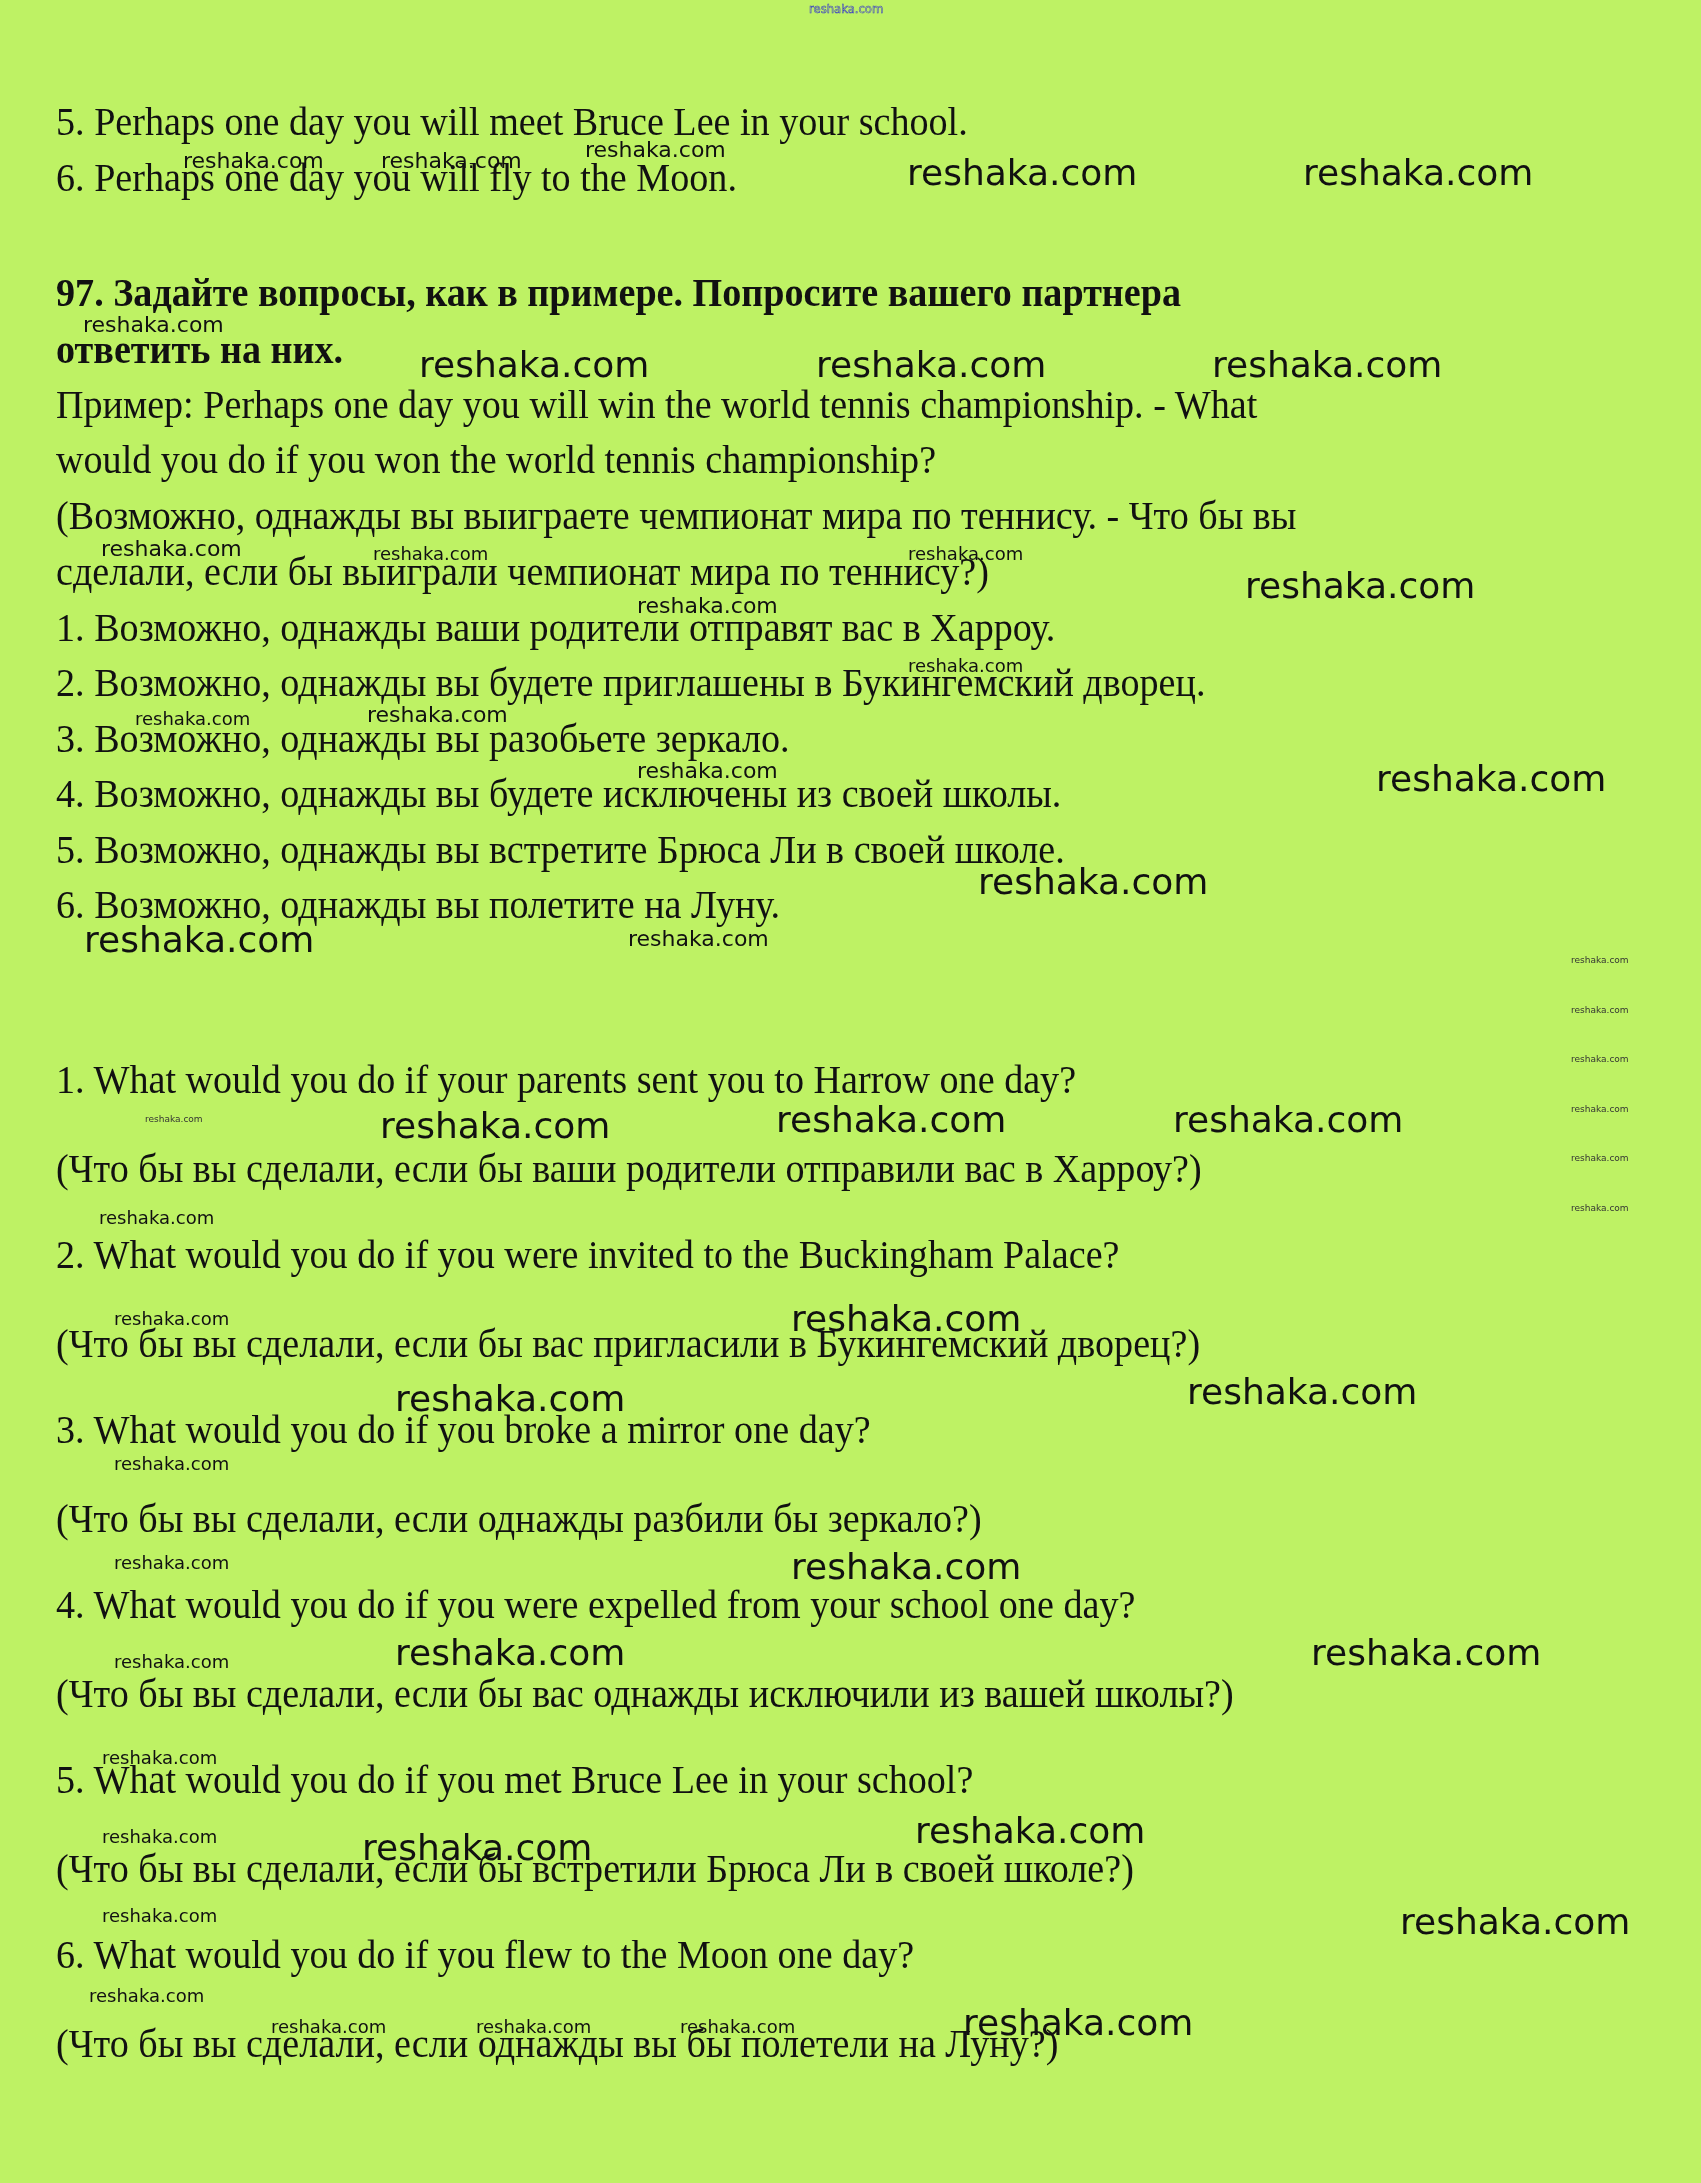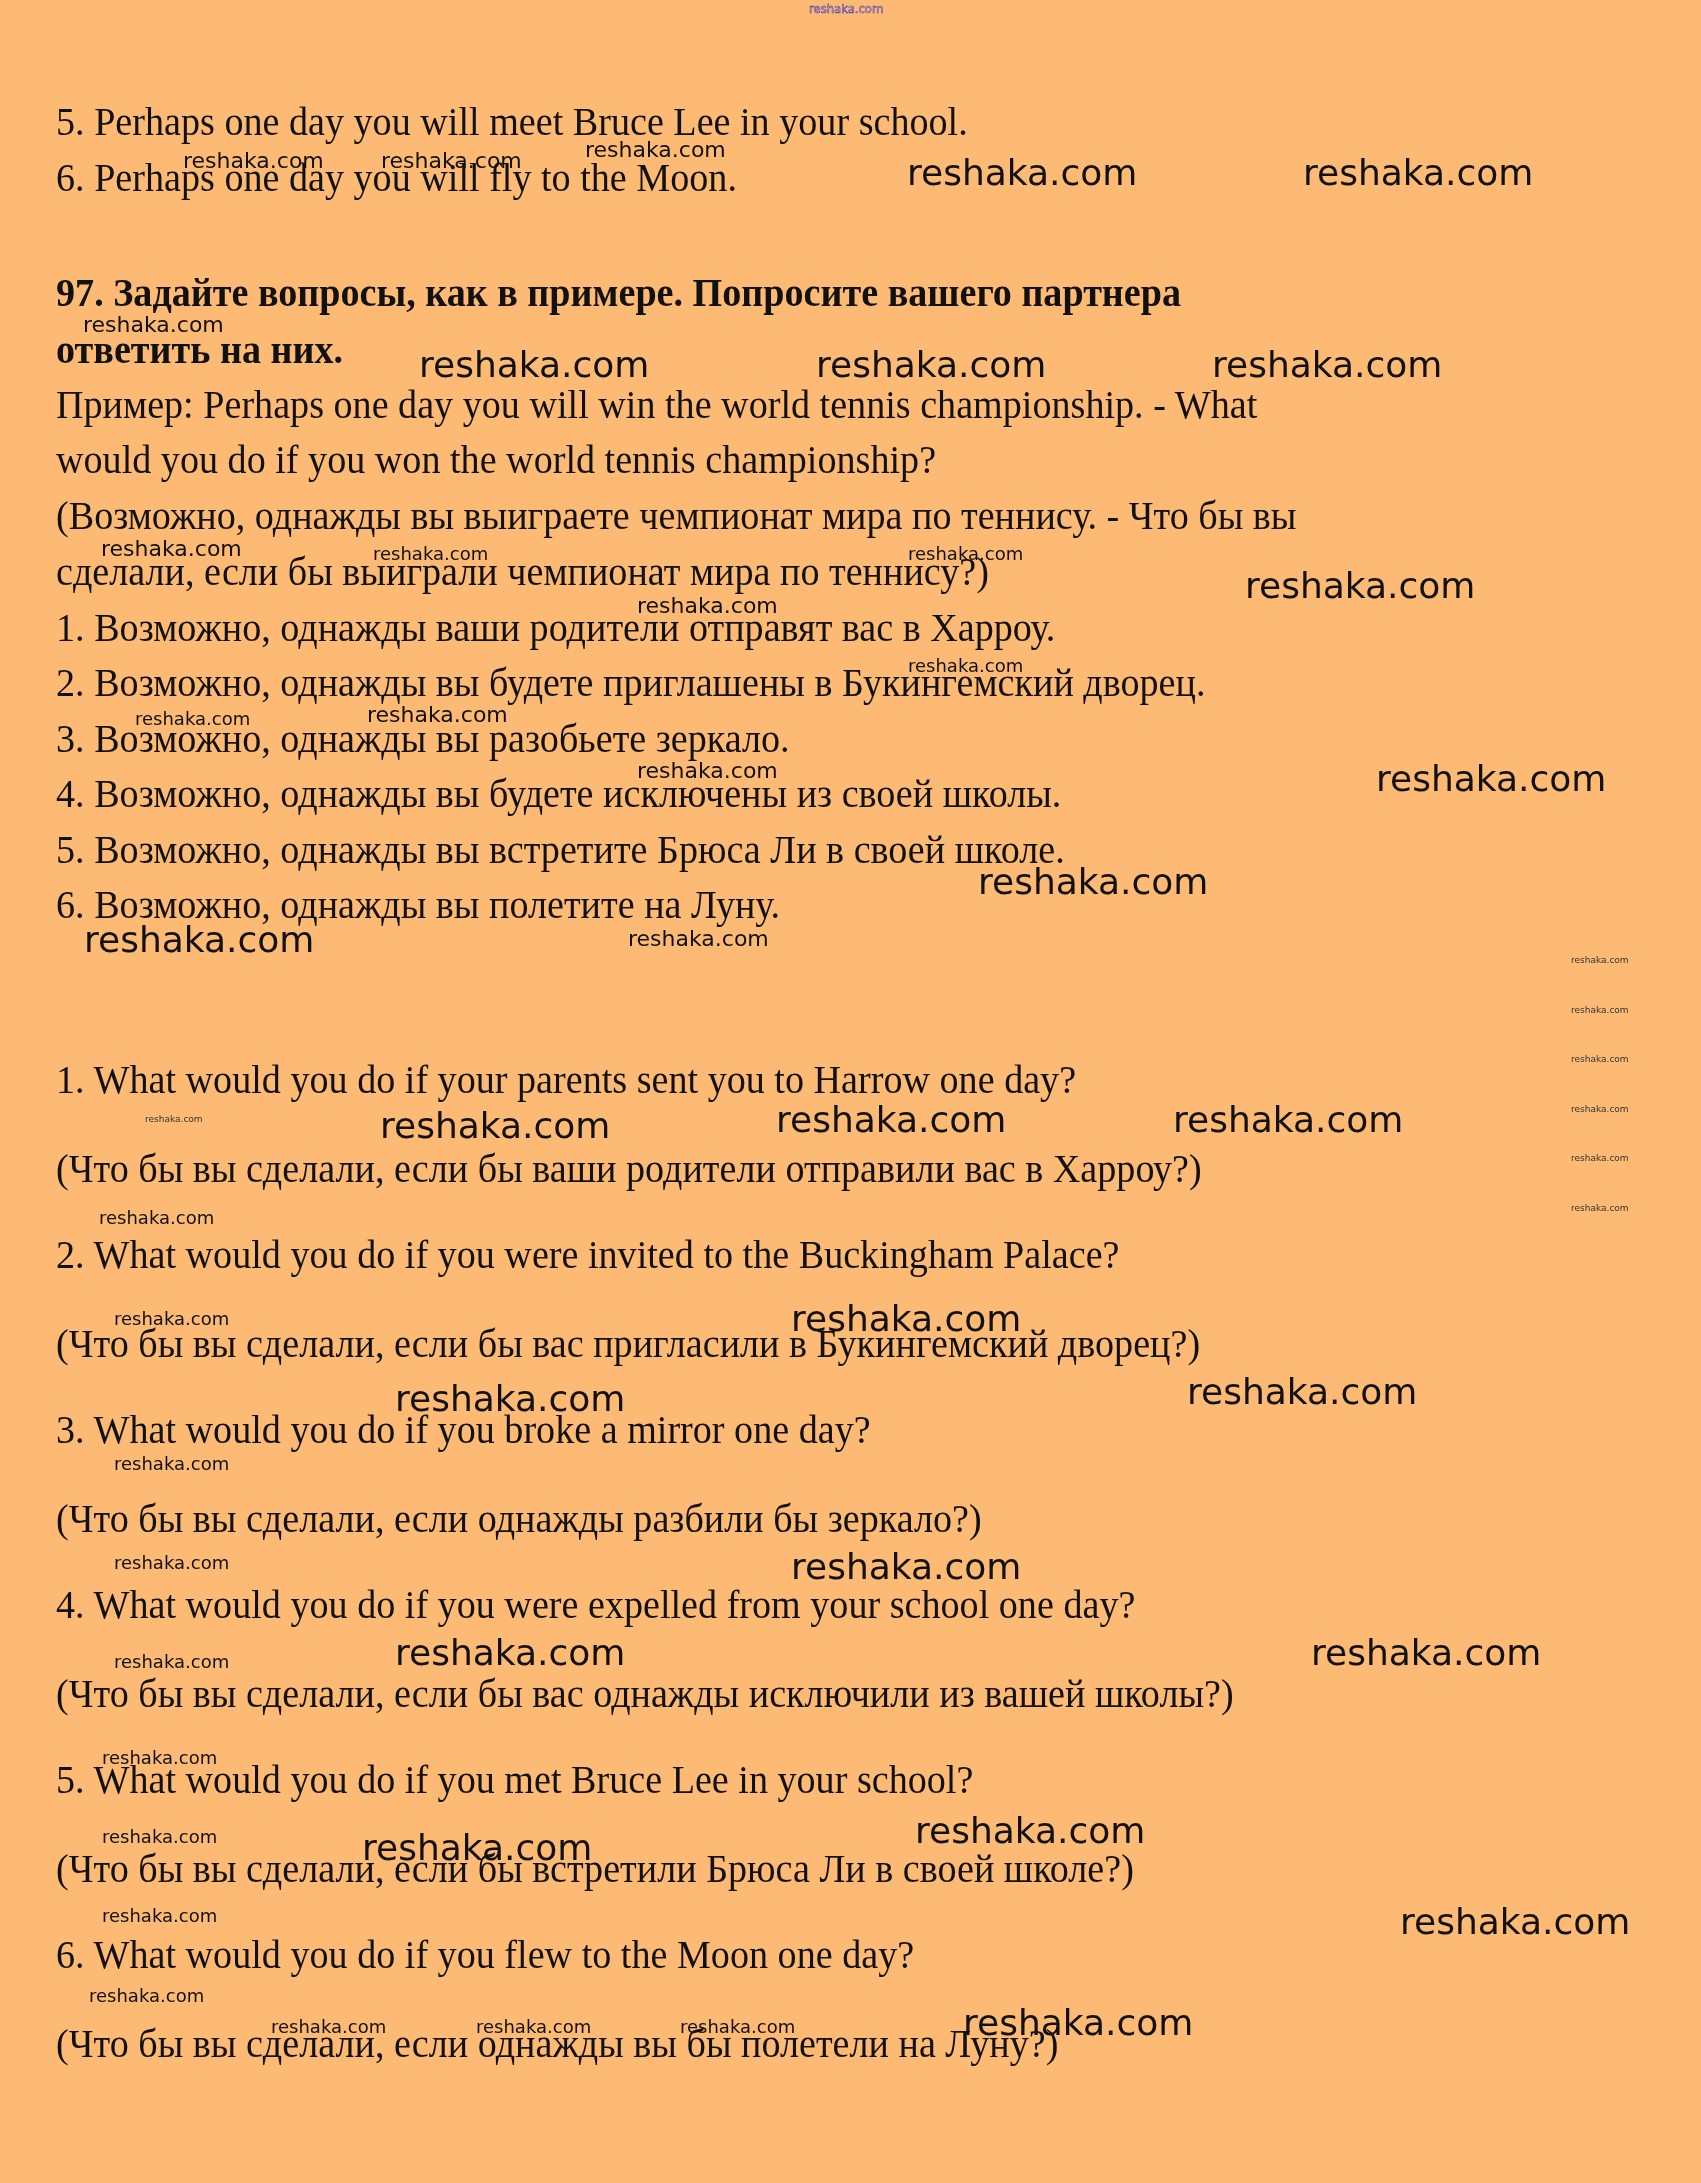--- a/index.html
+++ b/index.html
@@ -1,17 +1,17 @@
 <!DOCTYPE html>
 <html style="font-size:13.2px"><head>
 <meta charset="utf-8">
 <style>
   html, body { margin: 0; padding: 0; background: #ffffff; }
   body { width: 1701px; height: 2183px; position: relative; overflow: hidden; }
-  .page { position: absolute; left: 0; top: 0; width: 1701px; height: 2183px; background: #fdba74; }
+  .page { position: absolute; left: 0; top: 0; width: 1701px; height: 2183px; background: #bef264; }
   .line {
     position: absolute; left: 56px; white-space: nowrap;
     font-family: "Liberation Serif", "DejaVu Serif", serif;
     font-size: 41px; color: #111; line-height: 1;
     transform-origin: left top; transform: scaleX(0.93);
   }
   .bold { font-weight: bold; }
   .wm {
     position: absolute; white-space: nowrap;
     font-family: "DejaVu Sans", "Liberation Sans", sans-serif;

